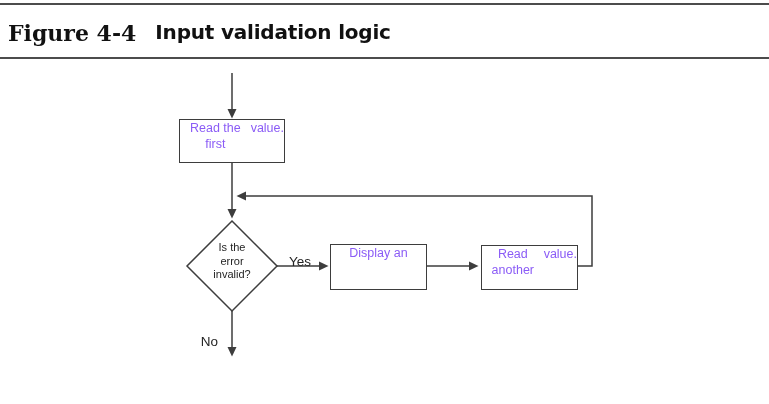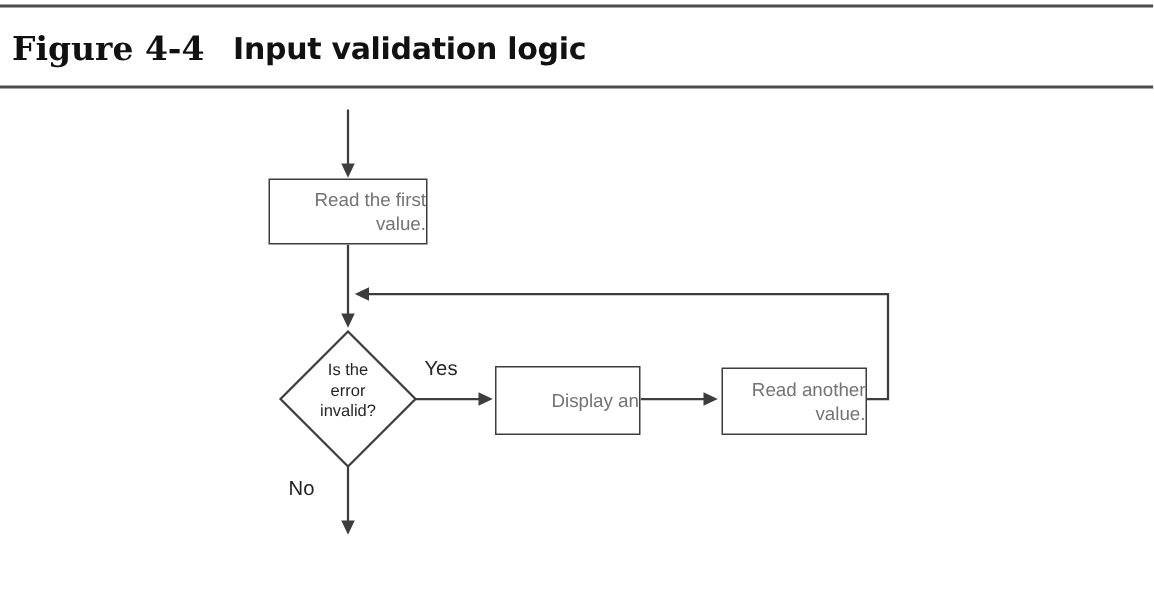--- a/index.html
+++ b/index.html
@@ -61,40 +61,41 @@
   .flowchart svg polygon.diamond {
     fill: var(--bg);
     stroke: var(--line);
     stroke-width: 1.5;
   }
   .node {
     position: absolute;
     border: 1.5px solid var(--line);
     background: var(--bg);
     display: flex;
-    flex-direction: column;
-    align-items: flex-end;
+    flex-direction: row;
+    align-items: flex-start;
     justify-content: center;
     text-align: center;
     font-size: 12.5px;
     line-height: 16px;
-    color: #737373;
+    color: #8b5cf6;
   }
   .diamond-label {
     position: absolute;
     text-align: center;
     font-size: 11px;
     line-height: 13.5px;
     color: #252525;
   }
   .edge-label {
     position: absolute;
-    text-align: center;
+    text-align: right;
     font-size: 13.5px;
     color: #252525;
+    margin-top: 16px;
   }
   .node span, .diamond-label span { display: block; }
 </style>
 </head>
 <body>
 
 <div class="page">
 
   <div class="rule rule-top"></div>
 

